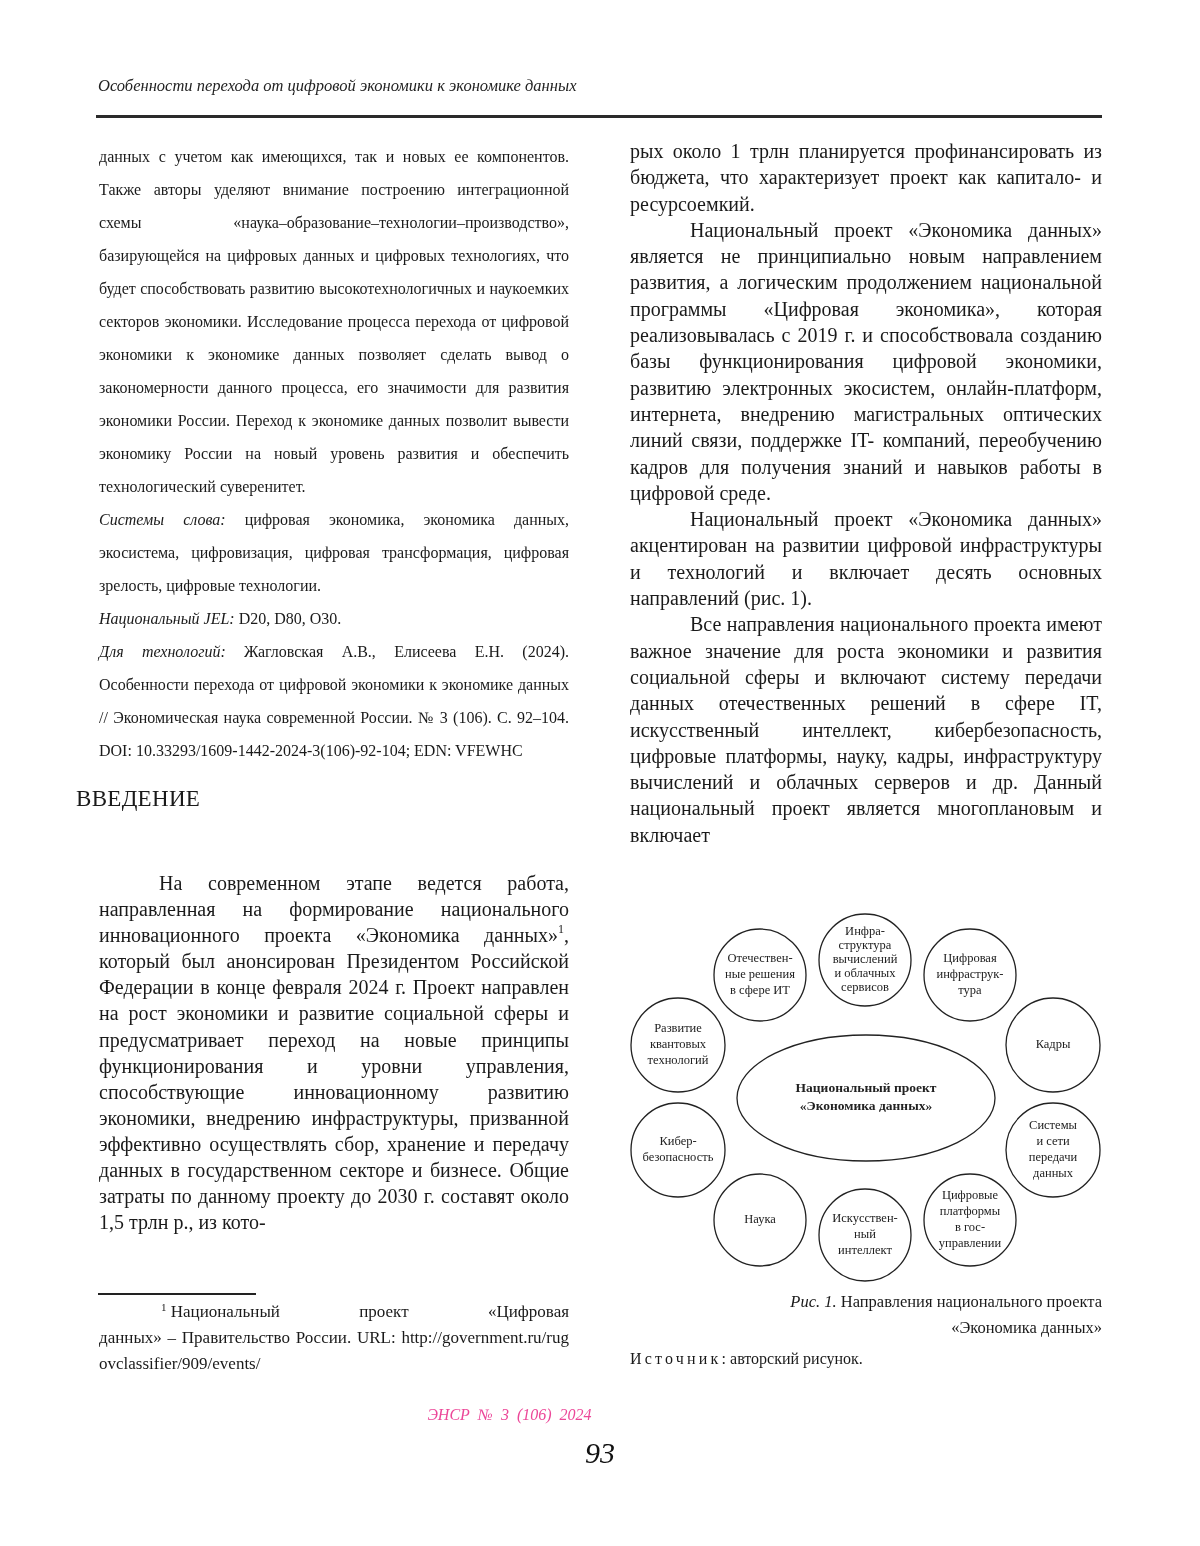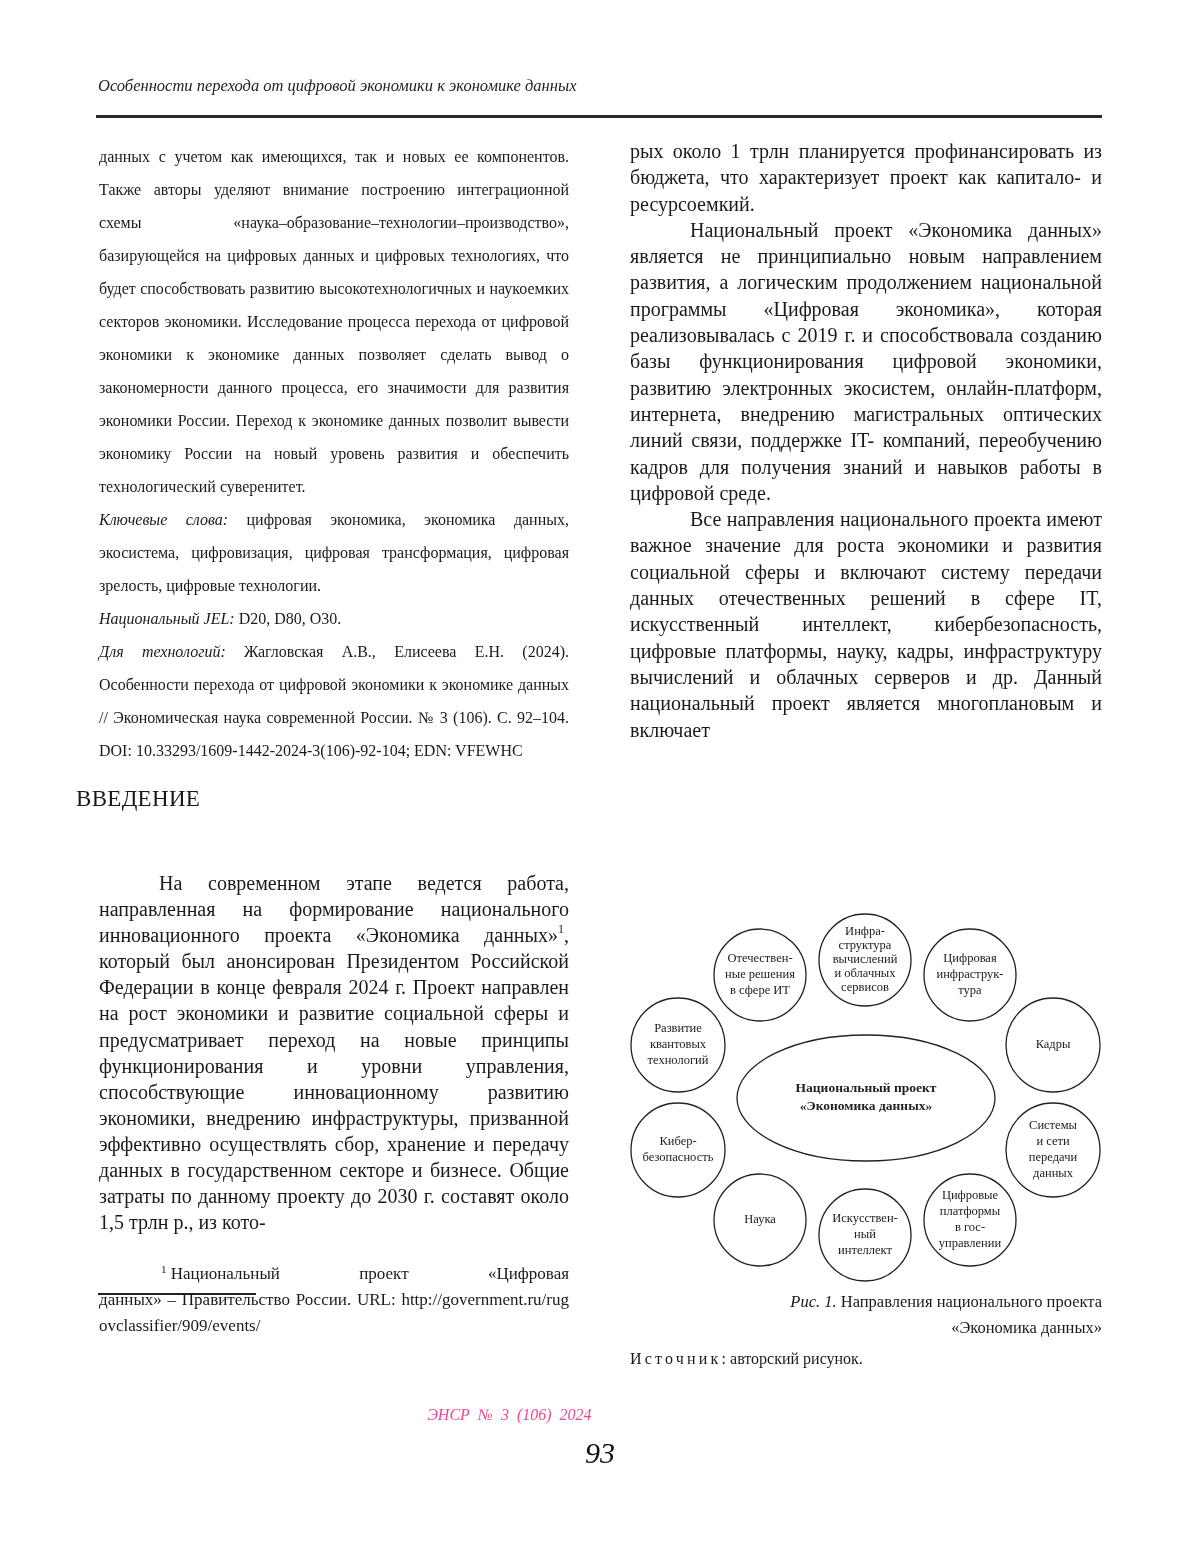--- a/index.html
+++ b/index.html
@@ -14,21 +14,21 @@
   .col-left-small .it { font-style: italic; }
   .col-left-small .meta { margin: 0; }
 
   .section-title { left: 76px; top: 786px; font-size: 23px; letter-spacing: 0.3px; }
 
   .col-left-big { left: 99px; top: 870px; width: 470px; font-size: 20px; line-height: 26.1px; text-align: justify; }
   .col-left-big p { margin: 0; text-indent: 60px; }
   .col-left-big sup { font-size: 12px; vertical-align: 9px; line-height: 0; }
 
   .fn-rule { left: 98px; top: 1293px; width: 158px; height: 2px; background: #222; }
-  .footnote { left: 99px; top: 1261px; width: 470px; font-size: 17px; line-height: 26px; text-align: justify; }
+  .footnote { left: 99px; top: 1299px; width: 470px; font-size: 17px; line-height: 26px; text-align: justify; }
   .footnote p { margin: 0; text-indent: 62px; }
   .footnote sup { font-size: 11px; vertical-align: 6px; line-height: 0; }
   .footnote .spread { display: flex; justify-content: space-between; }
 
   .col-right { left: 630px; top: 138px; width: 472px; font-size: 20px; line-height: 26.3px; text-align: justify; }
   .col-right p { margin: 0; }
   .col-right p.ind { text-indent: 60px; }
 
   .figure { left: 625px; top: 905px; width: 490px; height: 380px; }
   .figure svg text { font-family: "Liberation Serif", "DejaVu Serif", serif; fill: #222; }
@@ -42,21 +42,21 @@
   .page-number { left: 0; width: 1200px; top: 1436px; text-align: center; font-style: italic; font-size: 30px; color: #111; }
 </style>
 </head>
 <body>
 
 <div class="abs running-head">Особенности перехода от цифровой экономики к экономике данных</div>
 <div class="abs head-rule"></div>
 
 <div class="abs col-left-small">
   <p>данных с учетом как имеющихся, так и новых ее компонентов. Также авторы уделяют внимание построению интеграционной схемы «наука–образование–технологии–производство», базирующейся на цифровых данных и цифровых технологиях, что будет способствовать развитию высокотехнологичных и наукоемких секторов экономики. Исследование процесса перехода от цифровой экономики к экономике данных позволяет сделать вывод о закономерности данного процесса, его значимости для развития экономики России. Переход к экономике данных позволит вывести экономику России на новый уровень развития и обеспечить технологический суверенитет.</p>
-  <p class="meta"><span class="it">Ключевые слова:</span><span> цифровая экономика, экономика данных, экосистема, цифровизация, цифровая трансформация, цифровая зрелость, цифровые технологии.</span></p>
+  <p class="meta"><span class="it">Системы слова:</span><span> цифровая экономика, экономика данных, экосистема, цифровизация, цифровая трансформация, цифровая зрелость, цифровые технологии.</span></p>
   <p class="meta"><span class="it">Национальный JEL:</span><span> D20, D80, O30.</span></p>
   <p class="meta"><span class="it">Для технологий:</span><span> Жагловская А.В., Елисеева Е.Н. (2024). Особенности перехода от цифровой экономики к экономике данных // Экономическая наука современной России. № 3 (106). С. 92–104. DOI: 10.33293/1609-1442-2024-3(106)-92-104; EDN: VFEWHC</span></p>
 </div>
 
 <div class="abs section-title">ВВЕДЕНИЕ</div>
 
 <div class="abs col-left-big">
   <p><span>На современном этапе ведется работа, направленная на формирование национального инновационного проекта «Экономика данных»</span><sup>1</sup><span>, который был анонсирован Президентом Российской Федерации в конце февраля 2024 г. Проект направлен на рост экономики и развитие социальной сферы и предусматривает переход на новые принципы функционирования и уровни управления, способствующие инновационному развитию экономики, внедрению инфраструктуры, призванной эффективно осуществлять сбор, хранение и передачу данных в государственном секторе и бизнесе. Общие затраты по данному проекту до 2030 г. составят около 1,5 трлн р., из кото-</span></p>
 </div>
 
@@ -66,20 +66,21 @@
     <span><sup>1</sup> <span>Национальный</span></span>
     <span>проект</span>
     <span>«Цифровая</span>
   </p>
   <p style="text-indent:0;word-break:break-all;">данных» – Правительство России. URL: http://government.ru/rugovclassifier/909/events/</p>
 </div>
 
 <div class="abs col-right">
   <p>рых около 1 трлн планируется профинансировать из бюджета, что характеризует проект как капитало- и ресурсоемкий.</p>
   <p class="ind">Национальный проект «Экономика данных» является не принципиально новым направлением развития, а логическим продолжением национальной программы «Цифровая экономика», которая реализовывалась с 2019 г. и способствовала созданию базы функционирования цифровой экономики, развитию электронных экосистем, онлайн-платформ, интернета, внедрению магистральных оптических линий связи, поддержке IT- компаний, переобучению кадров для получения знаний и навыков работы в цифровой среде.</p>
+  <p class="ind">Национальный проект «Экономика данных» акцентирован на развитии цифровой инфраструктуры и технологий и включает десять основных направлений (рис. 1).</p>
   <p class="ind">Все направления национального проекта имеют важное значение для роста экономики и развития социальной сферы и включают систему передачи данных отечественных решений в сфере IT, искусственный интеллект, кибербезопасность, цифровые платформы, науку, кадры, инфраструктуру вычислений и облачных серверов и др. Данный национальный проект является многоплановым и включает</p>
 </div>
 
 <div class="abs figure">
   <svg id="diagram" width="490" height="380" viewBox="0 0 490 380">
       <g>
         <ellipse cx="241" cy="193" rx="129" ry="63" fill="none" stroke="#222" stroke-width="1.3"></ellipse>
         <text x="241" y="184" text-anchor="middle" dominant-baseline="middle" font-size="13.5" font-weight="bold">Национальный проект</text>
         <text x="241" y="202" text-anchor="middle" dominant-baseline="middle" font-size="13.5" font-weight="bold">«Экономика данных»</text>
       </g>

